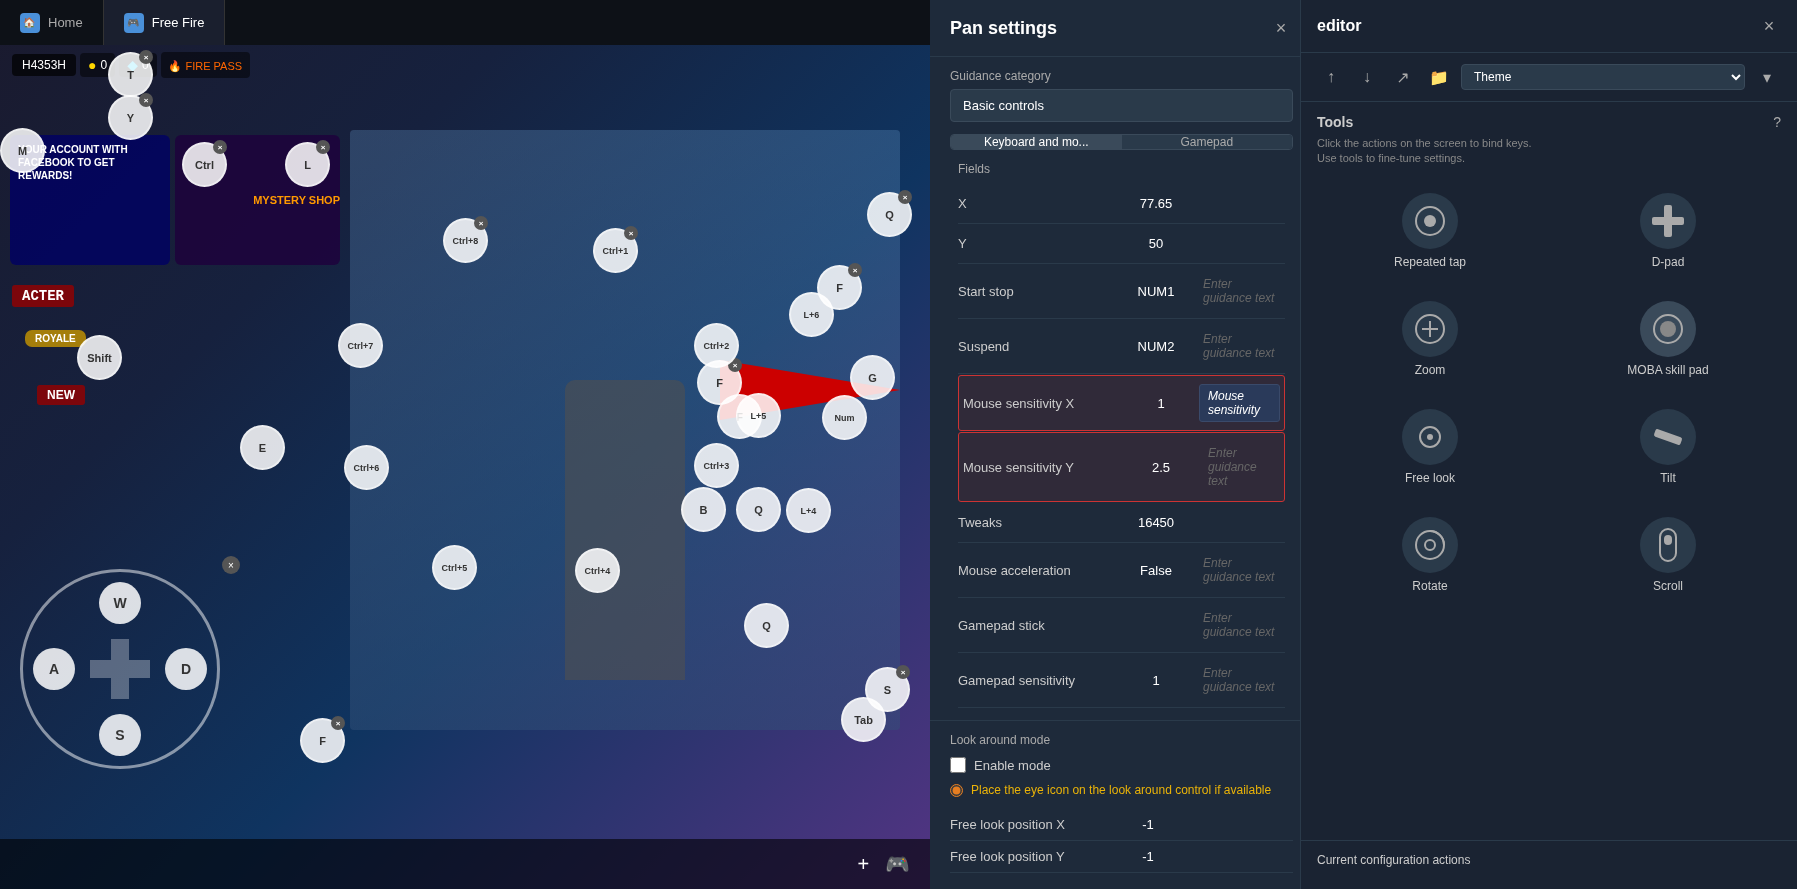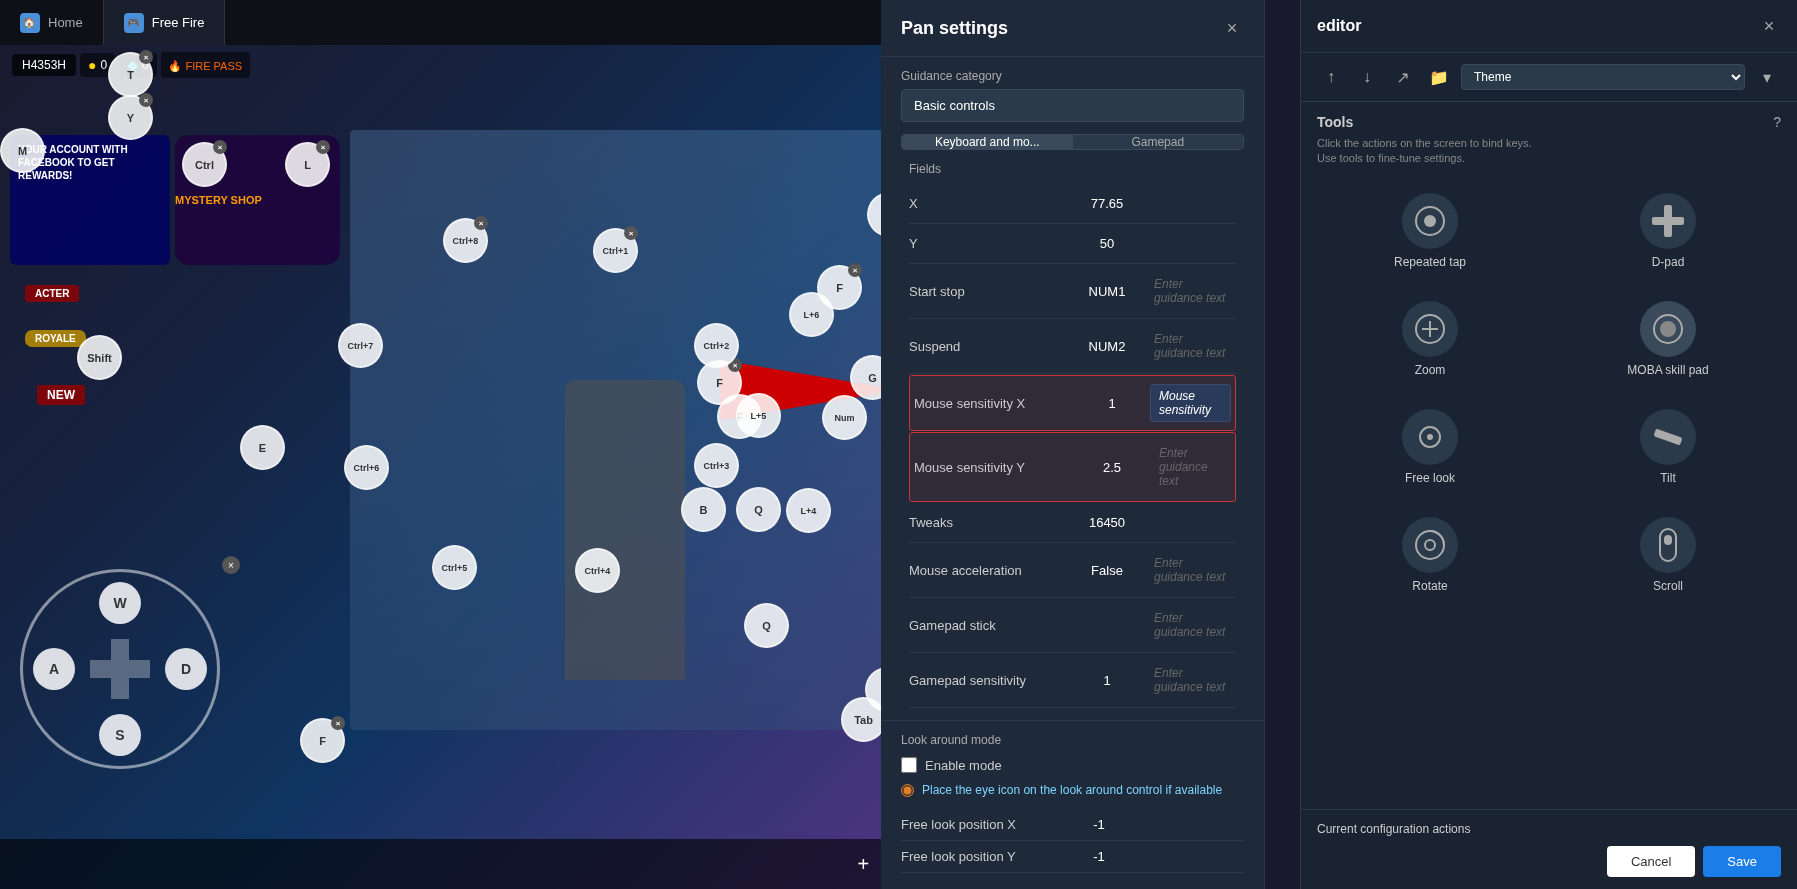--- a/index.html
+++ b/index.html
@@ -56,21 +56,21 @@
     }
     .red-arrow {
       width: 0; height: 0;
       border-top: 30px solid transparent;
       border-bottom: 30px solid transparent;
       border-left: 180px solid #cc0000;
     }
 
     
     #pan-panel {
-      position: absolute; left: 881px; top: 0; width: 384px; height: 889px;
+      position: absolute; left: 930px; top: 0; width: 384px; height: 889px;
       background: #1e2a3a; border-right: 1px solid #2a3a4a; overflow-y: auto;
     }
     #pan-header {
       display: flex; align-items: center; justify-content: space-between;
       padding: 16px 20px; border-bottom: 1px solid #2a3a4a;
     }
     #pan-header h2 { color: #fff; font-size: 18px; font-weight: 600; }
     .close-btn {
       width: 24px; height: 24px; background: none; border: none;
       color: #aaa; font-size: 18px; cursor: pointer; display: flex;
@@ -118,21 +118,21 @@
     .section-divider { height: 1px; background: #2a3a4a; margin: 12px 0; }
 
     .look-around-section { padding: 0 20px; }
     .section-title { color: #aaa; font-size: 12px; margin-bottom: 10px; }
     .checkbox-row { display: flex; align-items: center; gap: 8px; margin-bottom: 10px; }
     .checkbox-row input { width: 16px; height: 16px; }
     .checkbox-label { color: #ccc; font-size: 13px; }
 
     .radio-row { display: flex; align-items: center; gap: 8px; margin-bottom: 12px; }
     .radio-row input { accent-color: #e67e22; }
-    .radio-label { color: #7dd3fc; font-size: 12px; }
+    .radio-label { color: #eab308; font-size: 12px; }
 
     .free-look-row {
       display: flex; align-items: center; border-bottom: 1px solid #2a3a4a;
       padding: 8px 0; gap: 8px;
     }
     .free-look-name { color: #ccc; font-size: 13px; flex: 0 0 160px; }
     .free-look-value { color: #fff; font-size: 13px; flex: 0 0 60px; text-align: center; }
 
     
     #editor-panel {
@@ -228,32 +228,32 @@
     </div>
     <div style="background:rgba(0,0,0,0.5);border-radius:4px;padding:4px 8px;">
       <span style="color:#ff6600;font-size:11px;">🔥 FIRE PASS</span>
     </div>
   </div>
 
   <div style="position:absolute;top:135px;left:10px;width:160px;height:130px;background:rgba(0,0,100,0.8);border-radius:6px;padding:8px;overflow:hidden;">
     <div style="color:#fff;font-size:10px;font-weight:bold;line-height:1.3;">YOUR ACCOUNT WITH FACEBOOK TO GET REWARDS!</div>
   </div>
 
-  <div style="position:absolute;top:135px;left:175px;width:165px;height:130px;background:rgba(30,0,60,0.8);border-radius:14px;overflow:hidden;display:flex;align-items:center;justify-content:flex-start;">
+  <div style="position:absolute;top:135px;left:175px;width:165px;height:130px;background:rgba(30,0,60,0.8);border-radius:6px;overflow:hidden;display:flex;align-items:center;justify-content:flex-end;">
     <div style="color:#ff9900;font-size:11px;font-weight:bold;text-align:center;">MYSTERY SHOP</div>
   </div>
 
   <div style="position:absolute;top:130px;left:350px;width:550px;height:600px;background:linear-gradient(180deg,rgba(100,150,200,0.3) 0%,rgba(50,80,120,0.5) 100%);border-radius:4px;">
 
     <div style="position:absolute;bottom:50px;left:50%;transform:translateX(-50%);width:120px;height:300px;background:rgba(80,80,80,0.6);border-radius:10px 10px 0 0;"></div>
   </div>
 
   <div style="position:absolute;top:330px;left:25px;background:rgba(200,150,0,0.8);padding:3px 10px;border-radius:7px;color:#fff;font-size:10px;font-weight:bold;">ROYALE</div>
   <div style="position:absolute;top:385px;left:37px;background:rgba(150,0,0,0.8);padding:3px 10px;border-radius:3px;color:#fff;font-size:12px;font-weight:bold;">NEW</div>
-  <div style="position:absolute;top:285px;left:25px;background:rgba(150,0,0,0.8);padding:3px 10px;border-radius:3px;color:#fff;font-size:10px;font-weight:bold;">ACTER</div>
+  <div style="position:absolute;top:285px;left:12px;background:rgba(150,0,0,0.8);padding:3px 10px;border-radius:3px;color:#fff;font-size:14px;font-weight:bold;font-family:Liberation Mono, monospace;">ACTER</div>
 
   <div id="arrow-indicator">
     <div class="red-arrow"></div>
   </div>
 
   <div id="joystick">
 
     <div style="width:60px;height:60px;background:rgba(255,255,255,0.3);clip-path:polygon(35% 0%,65% 0%,65% 35%,100% 35%,100% 65%,65% 65%,65% 100%,35% 100%,35% 65%,0% 65%,0% 35%,35% 35%);position:absolute;"></div>
     <div class="joy-btn" style="top:10px;left:50%;transform:translateX(-50%);">W</div>
     <div class="joy-btn" style="left:10px;top:50%;transform:translateY(-50%);">A</div>
@@ -511,18 +511,14 @@
               <rect x="14" y="8" width="8" height="10" rx="4" fill="#aaa"></rect>
             </svg>
         </div>
         <span class="tool-label">Scroll</span>
       </div>
     </div>
   </div>
 
   <div class="current-config-section">
     <div class="config-title">Current configuration actions</div>
-    <div class="config-actions">
-      <button class="cancel-btn">Cancel</button>
-      <button class="save-btn">Save</button>
-    </div>
   </div>
 </div>
 
 </body></html>

